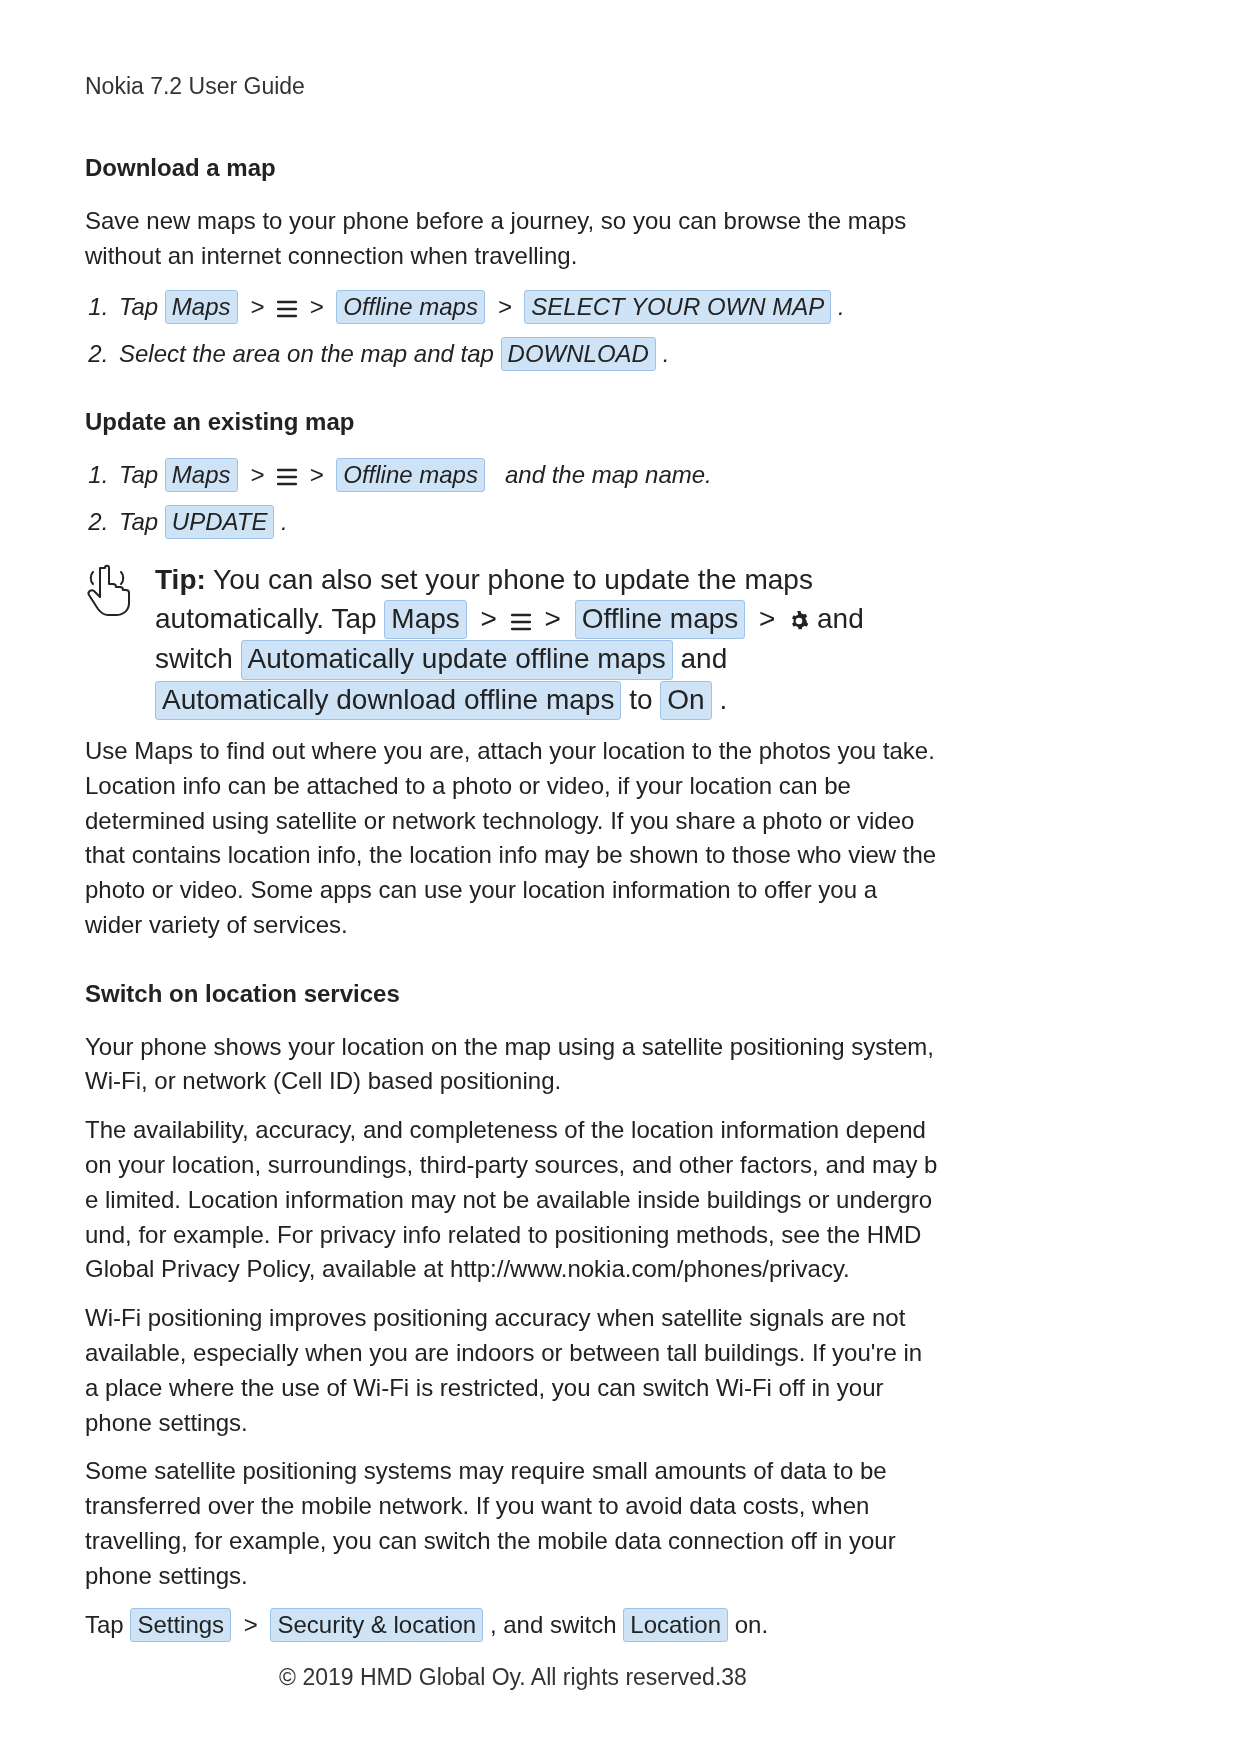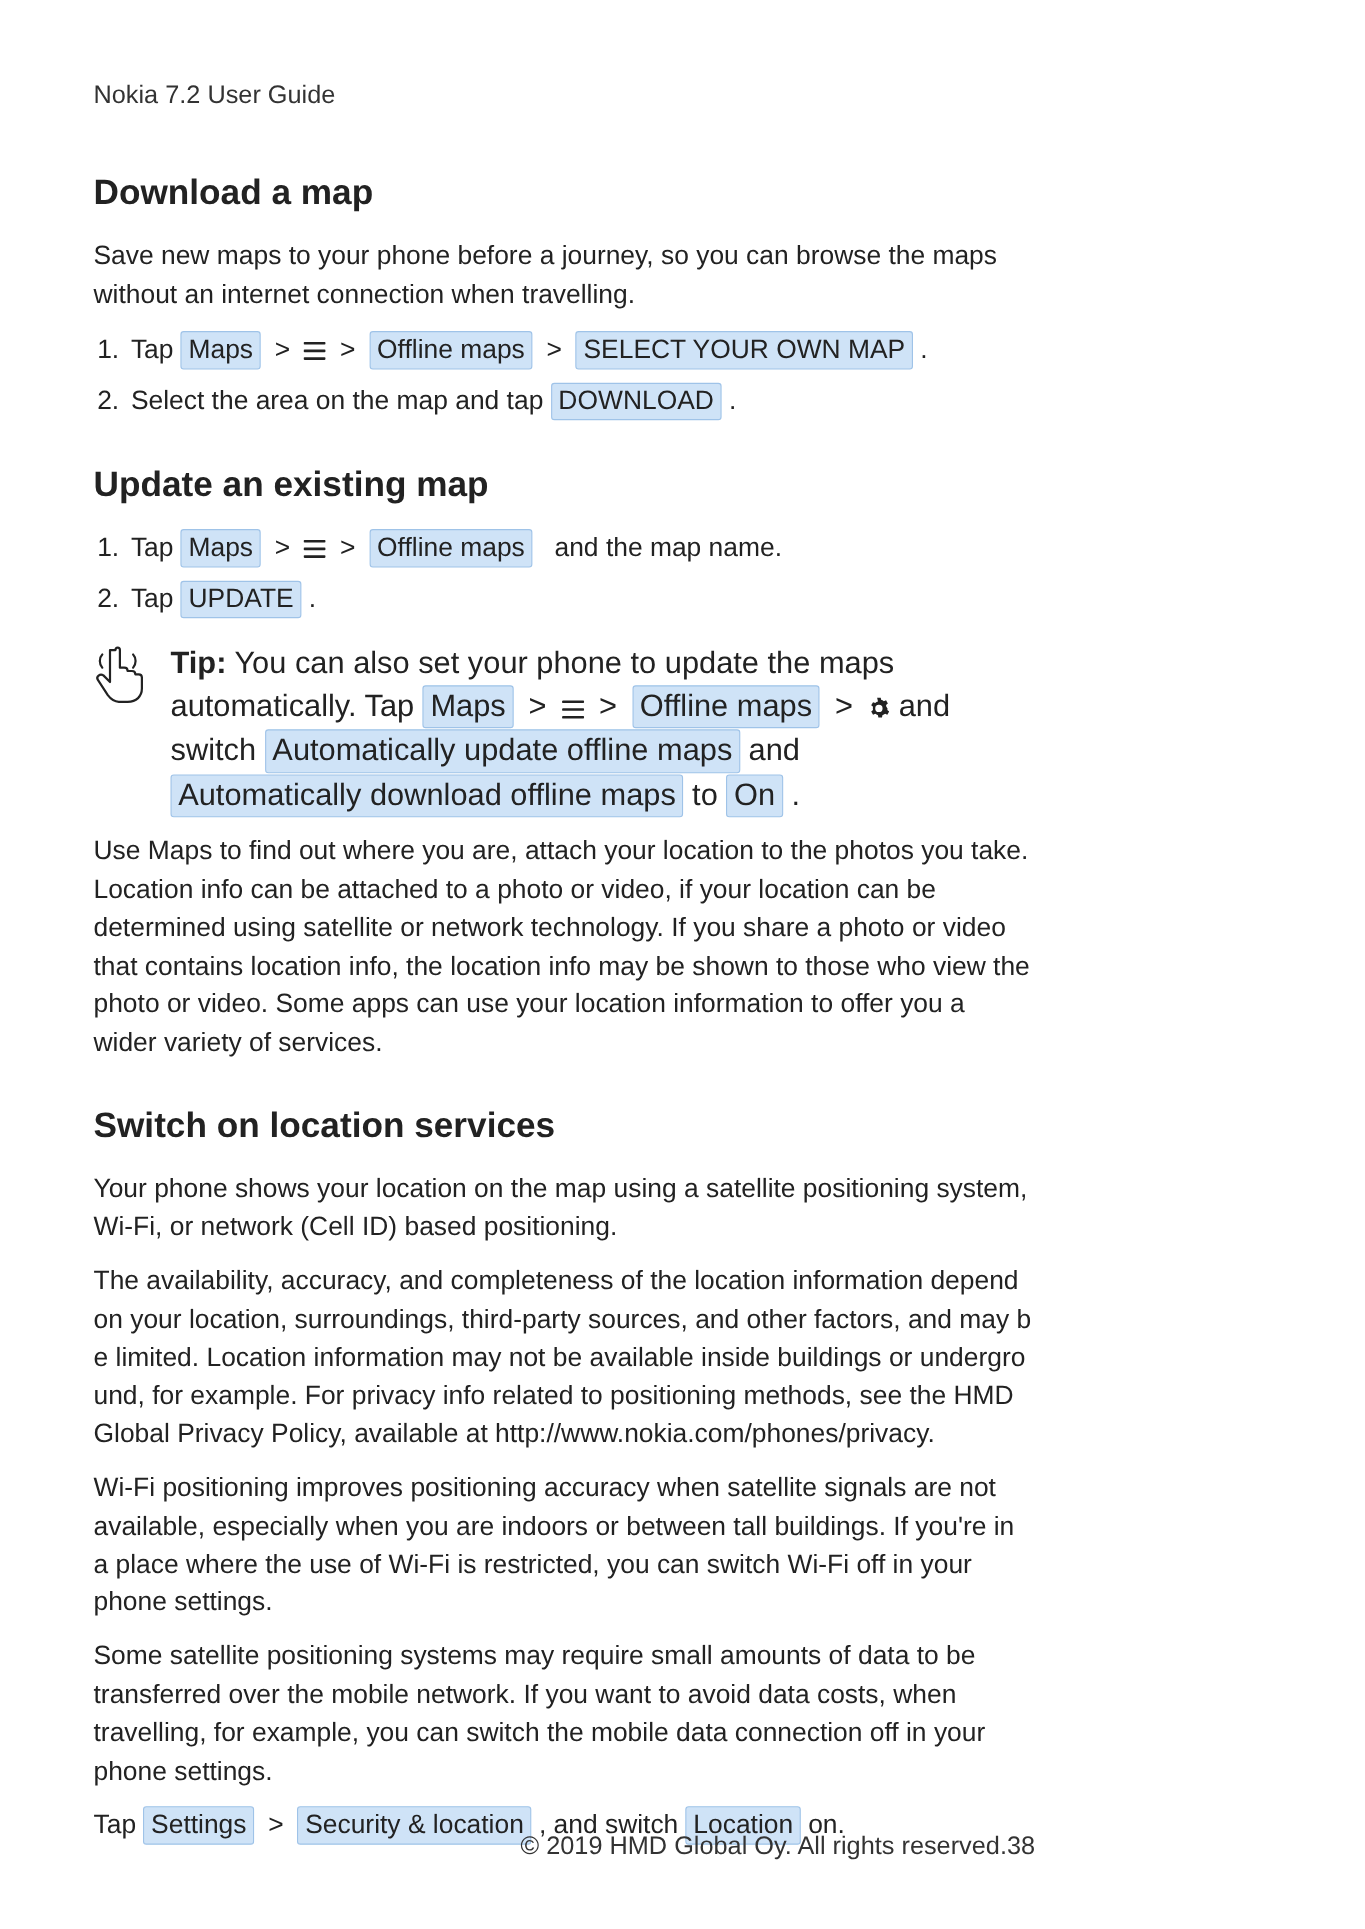--- a/index.html
+++ b/index.html
@@ -24,28 +24,29 @@
     margin-bottom: 48px;
     color: #333;
   }
   h1.section-title {
     font-size: 30px;
     font-weight: 700;
     margin: 36px 0 28px 0;
     letter-spacing: 0.2px;
   }
   h2.sub-title {
-    font-size: 32px;
+    font-size: 24px;
     font-weight: 700;
     margin: 34px 0 18px 0;
   }
   p { margin: 14px 0; }
   ol {
     margin: 16px 0 20px 0;
     padding-left: 30px;
+    font-style: italic;
   }
   ol > li {
     margin: 12px 0;
     padding-left: 4px;
   }
   .ui {
     background: #cfe3f7;
     border: 1px solid #9fc3e8;
     border-radius: 3px;
     padding: 0px 6px 1px 6px;
@@ -74,21 +75,21 @@
     margin-top: 2px;
   }
   .tip-body { flex: 1 1 auto; }
   .tip-label { font-weight: 700; }
   .footer {
     position: absolute;
     left: 85px;
     right: 85px;
     bottom: 60px;
     display: flex;
-    justify-content: flex-end;
+    justify-content: center;
     font-size: 23px;
     color: #333;
   }
   .url { word-break: break-all; }
 </style>
 </head>
 <body>
 
 <div class="page">
   <div class="running-header">Nokia 7.2 User Guide</div>

